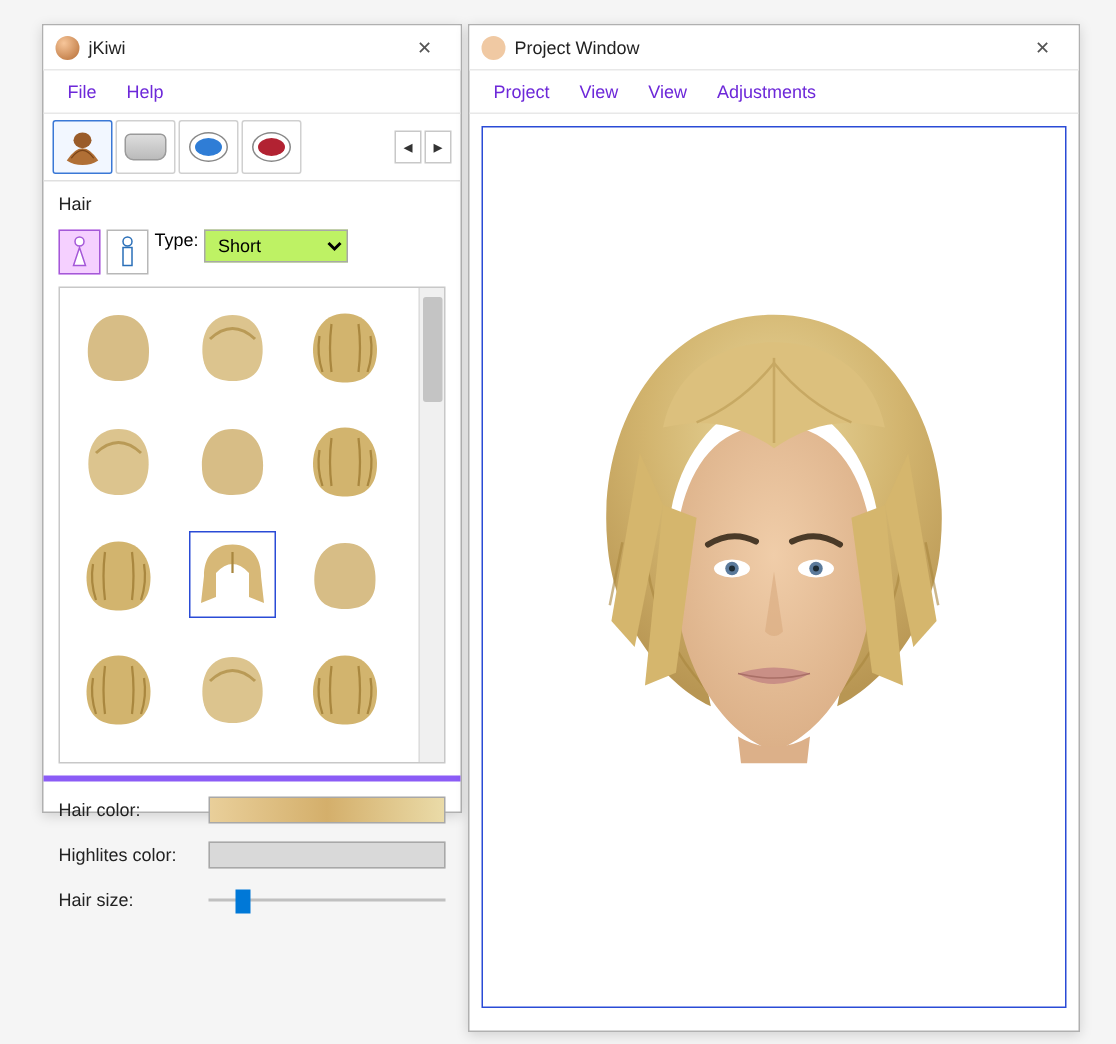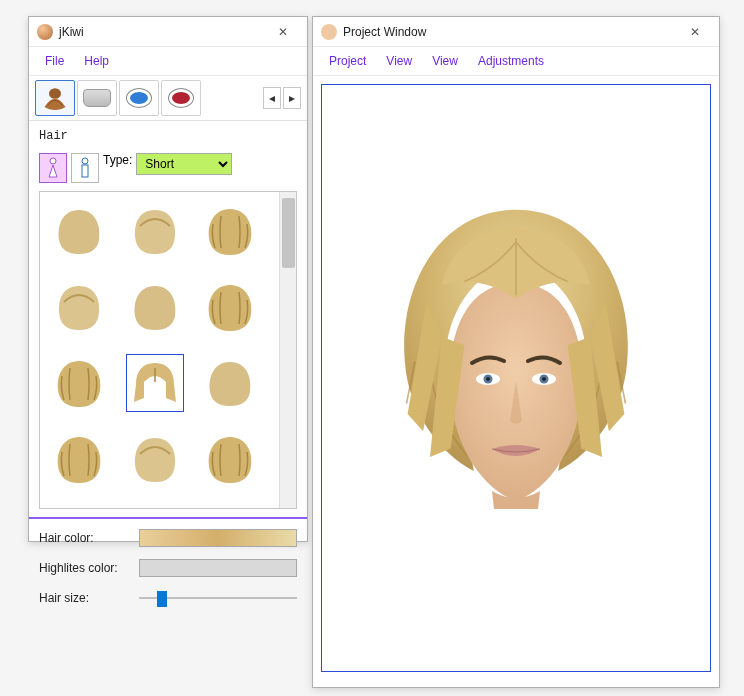--- a/index.html
+++ b/index.html
@@ -13,33 +13,33 @@
   .menubar { display:flex; gap:4px; padding:4px 8px; border-bottom:1px solid #e8e8e8;}
   .menubar span { padding:3px 8px; color:#6d28d9; cursor:default;}
 
   
   #left { left:28px; top:16px; width:280px; height:526px; }
   .toolbar { display:flex; align-items:center; padding:4px 6px; border-bottom:1px solid #e0e0e0; gap:2px;}
   .tool { width:40px; height:36px; border:1px solid #d0d0d0; border-radius:2px; display:flex; align-items:center; justify-content:center; background:#fff; cursor:pointer;}
   .tool.active { border-color:#3a78d6; background:#f2f7ff;}
   .nav-small { margin-left:auto; display:flex; gap:2px;}
   .nav-small .btn { width:18px; height:22px; border:1px solid #c8c8c8; background:#fff; display:flex; align-items:center; justify-content:center; cursor:pointer; color:#333;}
-  .section-title { padding:8px 10px 4px; color:#222;font-family:Liberation Mono, monospace; }
+  .section-title { padding:8px 10px 4px; color:#222; }
   .type-row { display:flex; align-items:flex-start; gap:4px; padding:6px 10px 8px;}
   .gender { width:28px; height:30px; border:1px solid #b8b8b8; display:flex; align-items:center; justify-content:center; background:#fff; cursor:pointer;}
   .gender.active { background:#f5d0ff; border-color:#a458d8;}
   .select { position:relative; width:96px;}
   .select select { width:100%; height:22px; border:1px solid #a8a8a8; background:#bef264; padding:0 4px;}
   .gallery-wrap { margin:0 10px 8px; border:1px solid #c8c8c8; height:318px; display:flex;}
   .gallery { flex:1; display:grid; grid-template-columns:repeat(3,1fr); gap:8px; padding:10px; overflow:hidden;}
   .thumb { width:58px; height:58px; display:flex; align-items:center; justify-content:center; cursor:pointer; border:1px solid transparent;}
   .thumb.selected { border:1px solid #2a4bd6;}
   .scrollbar { width:17px; background:#f0f0f0; position:relative; border-left:1px solid #ddd;}
   .scrollthumb { position:absolute; left:2px; width:13px; top:6px; height:70px; background:#c4c4c4; border-radius:2px;}
-  .controls { padding:4px 10px; border-top:2px solid #8b5cf6;}
+  .controls { padding:4px 10px; border-top:4px solid #8b5cf6;}
   .ctrl-row { display:flex; align-items:center; gap:8px; padding:6px 0;}
   .ctrl-row label { width:92px; color:#222;}
   .swatch { flex:1; height:18px; border:1px solid #a8a8a8; background:#d9d9d9; cursor:pointer;}
   .swatch.hair { background:linear-gradient(90deg,#e9cf9a,#d4af6b,#eadba8);}
   .slider { flex:1; height:18px; position:relative;}
   .slider-track { position:absolute; left:0; right:0; top:8px; height:2px; background:#c0c0c0;}
   .slider-handle { position:absolute; top:2px; left:20px; width:10px; height:16px; background:#0078d7; cursor:pointer;}
 
   
   #right { left:312px; top:16px; width:408px; height:672px; }

